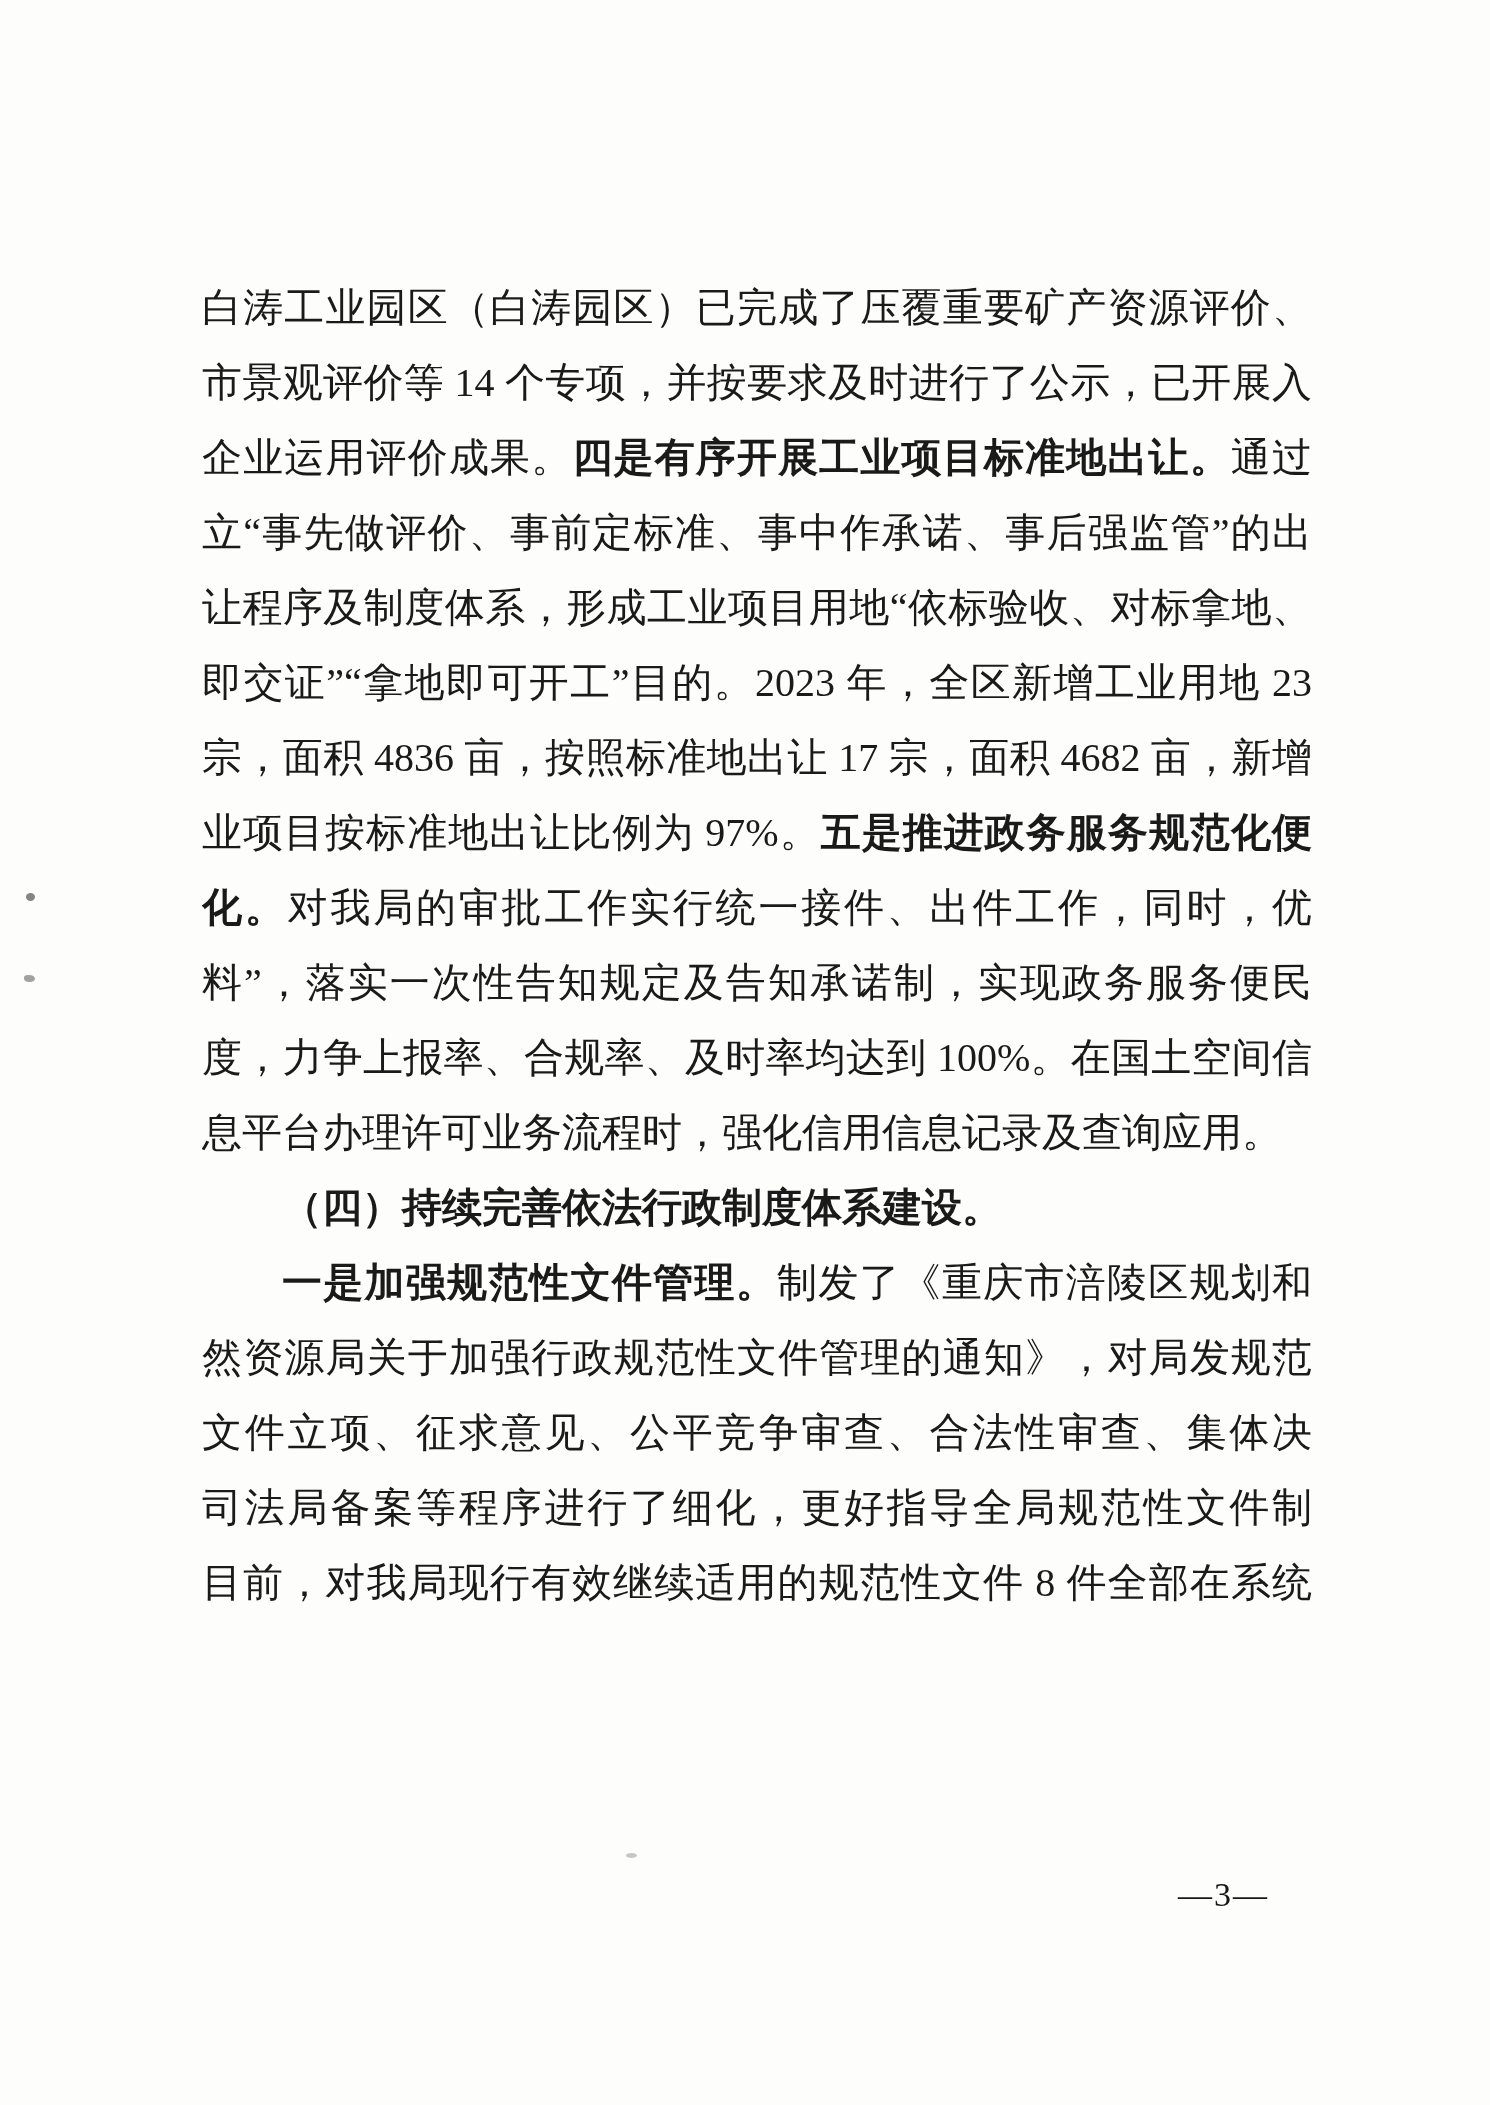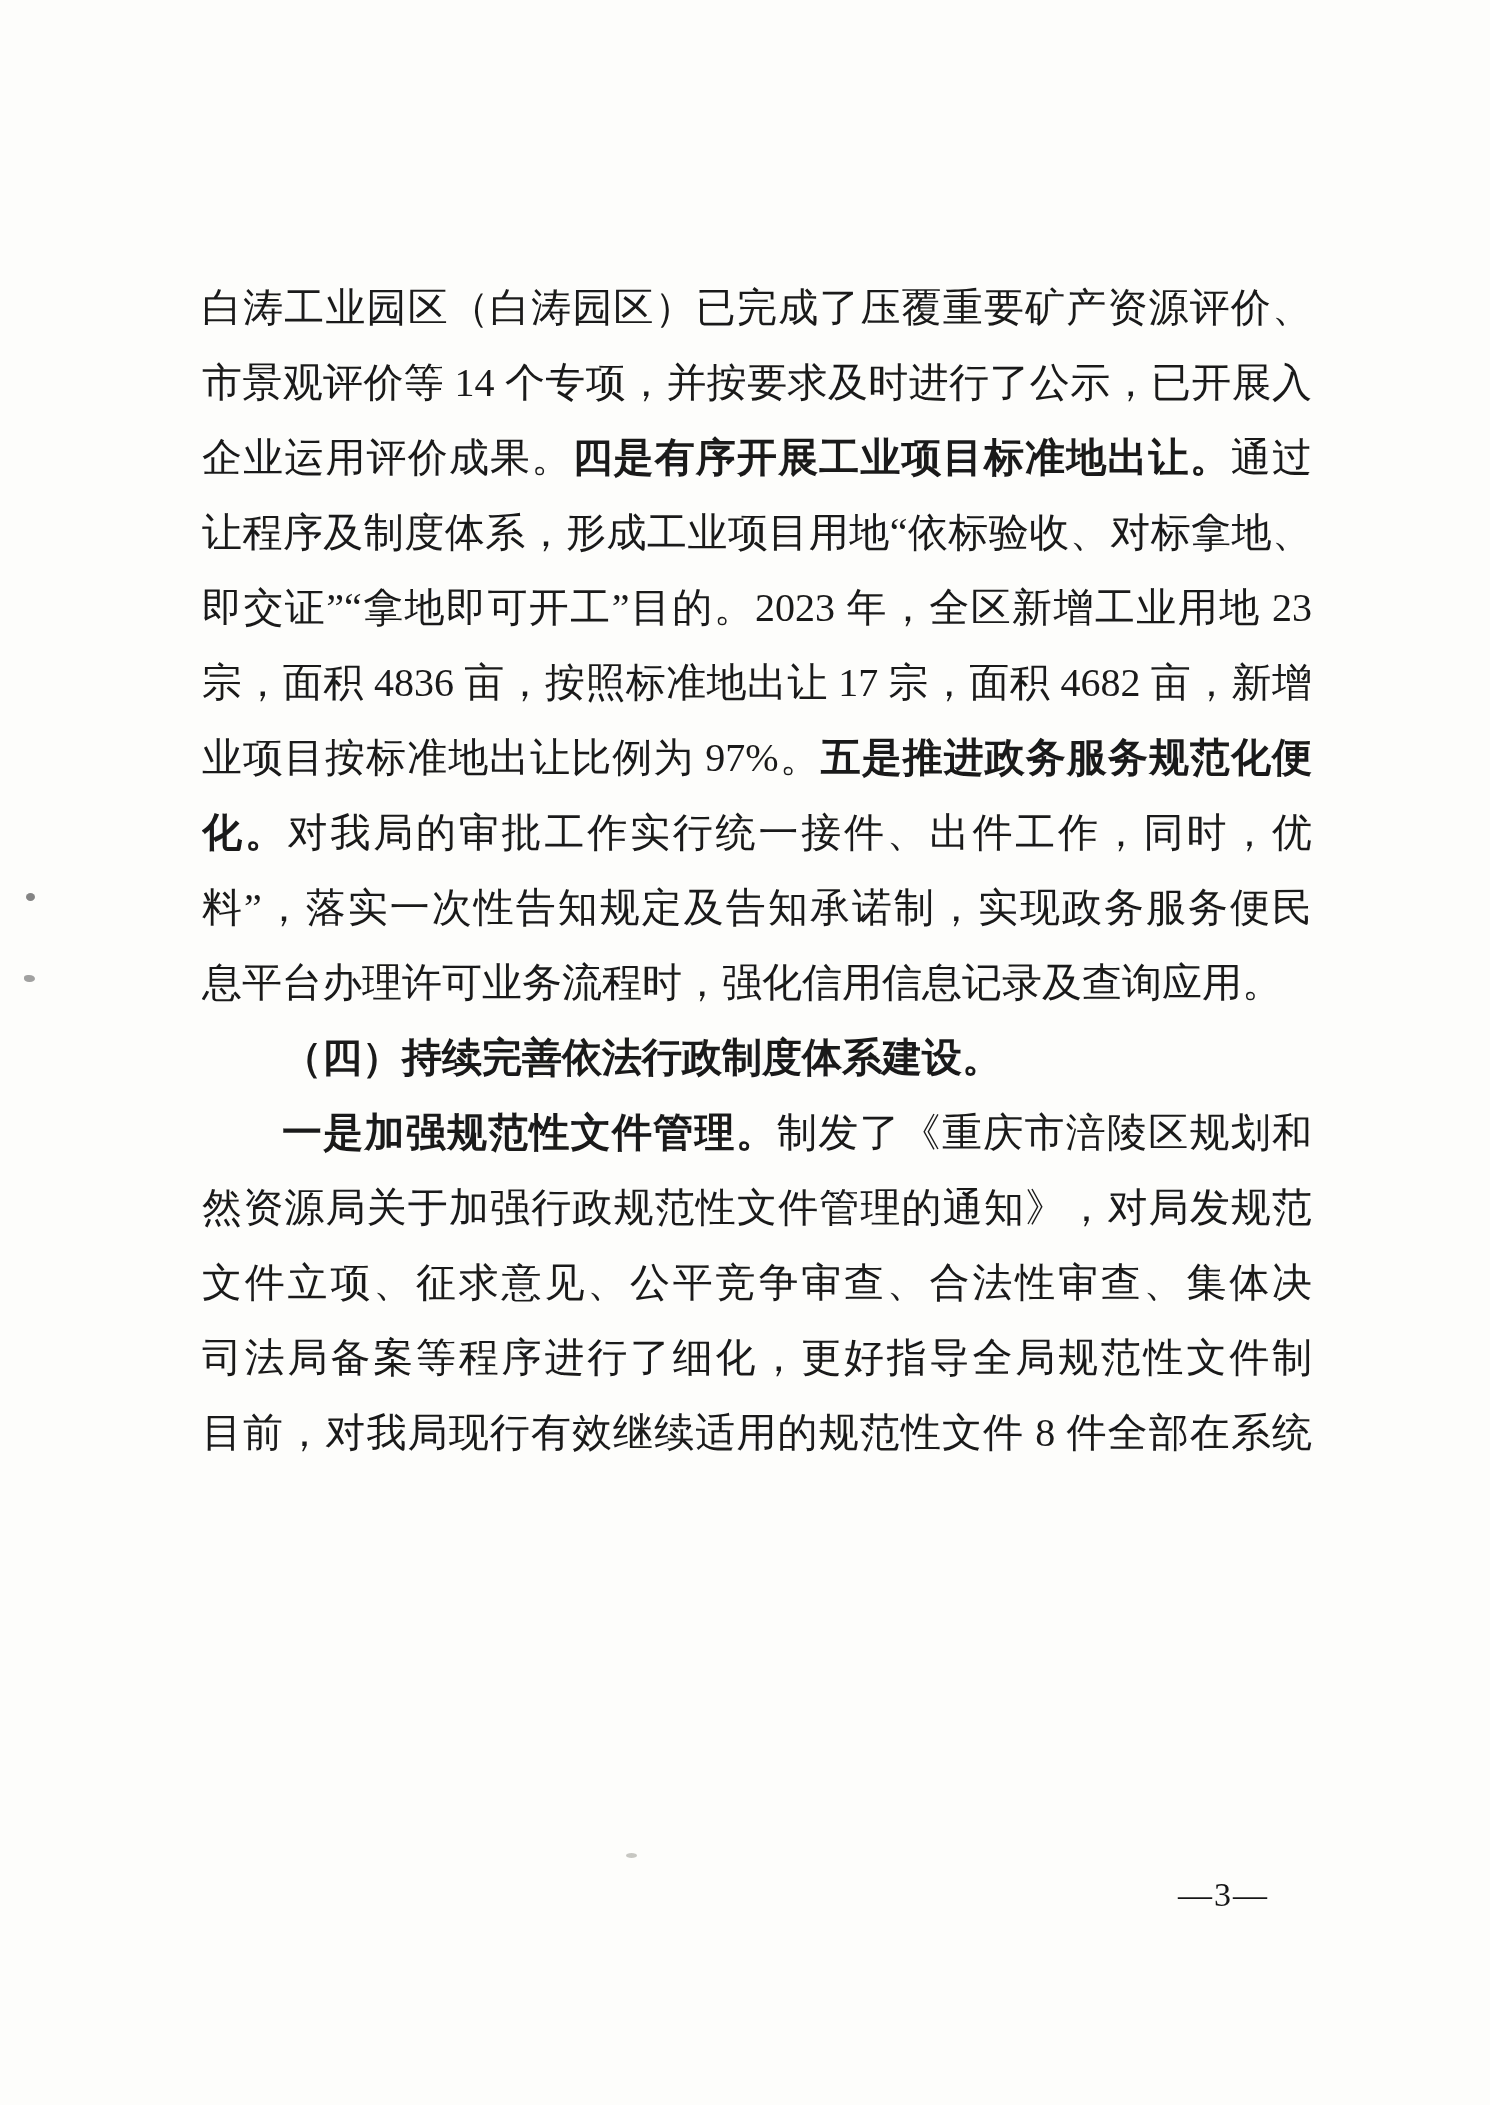--- a/index.html
+++ b/index.html
@@ -57,26 +57,28 @@
   .speck-3 { left: 626px; top: 1853px; width: 11px; height: 5px; background: #b9b9b4; opacity: .8; }
 </style>
 </head>
 <body>
 
 <div class="page">
   <main class="text-block">
       <div class="line fill"><span class="seg">白涛工业园区（白涛园区）已完成了压覆重要矿产资源评价、城</span></div>
       <div class="line fill"><span class="seg">市景观评价等 14 个专项，并按要求及时进行了公示，已开展入园</span></div>
       <div class="line fill"><span class="seg">企业运用评价成果。</span><span class="seg bold">四是有序开展工业项目标准地出让。</span><span class="seg">通过建</span></div>
+      <div class="line fill"><span class="seg">立“事先做评价、事前定标准、事中作承诺、事后强监管”的出</span></div>
       <div class="line fill"><span class="seg">让程序及制度体系，形成工业项目用地“依标验收、对标拿地、</span></div>
       <div class="line fill"><span class="seg">即交证”“拿地即可开工”目的。2023 年，全区新增工业用地 23</span></div>
       <div class="line fill"><span class="seg">宗，面积 4836 亩，按照标准地出让 17 宗，面积 4682 亩，新增工</span></div>
       <div class="line fill"><span class="seg">业项目按标准地出让比例为 97%。</span><span class="seg bold">五是推进政务服务规范化便民</span></div>
       <div class="line fill"><span class="seg bold">化。</span><span class="seg">对我局的审批工作实行统一接件、出件工作，同时，优化“一</span></div>
       <div class="line fill"><span class="seg">料”，落实一次性告知规定及告知承诺制，实现政务服务便民化。</span></div>
+      <div class="line fill"><span class="seg">度，力争上报率、合规率、及时率均达到 100%。在国土空间信</span></div>
       <div class="line"><span class="seg">息平台办理许可业务流程时，强化信用信息记录及查询应用。</span></div>
       <div class="line indent-2"><span class="seg bold">（四）持续完善依法行政制度体系建设。</span></div>
       <div class="line fill indent-2"><span class="seg bold">一是加强规范性文件管理。</span><span class="seg">制发了《重庆市涪陵区规划和自</span></div>
       <div class="line fill"><span class="seg">然资源局关于加强行政规范性文件管理的通知》，对局发规范性</span></div>
       <div class="line fill"><span class="seg">文件立项、征求意见、公平竞争审查、合法性审查、集体决策、</span></div>
       <div class="line fill"><span class="seg">司法局备案等程序进行了细化，更好指导全局规范性文件制发。</span></div>
       <div class="line fill"><span class="seg">目前，对我局现行有效继续适用的规范性文件 8 件全部在系统上</span></div>
     </main>
   <div class="page-number">—3—</div>
   <div class="speck speck-1"></div>

